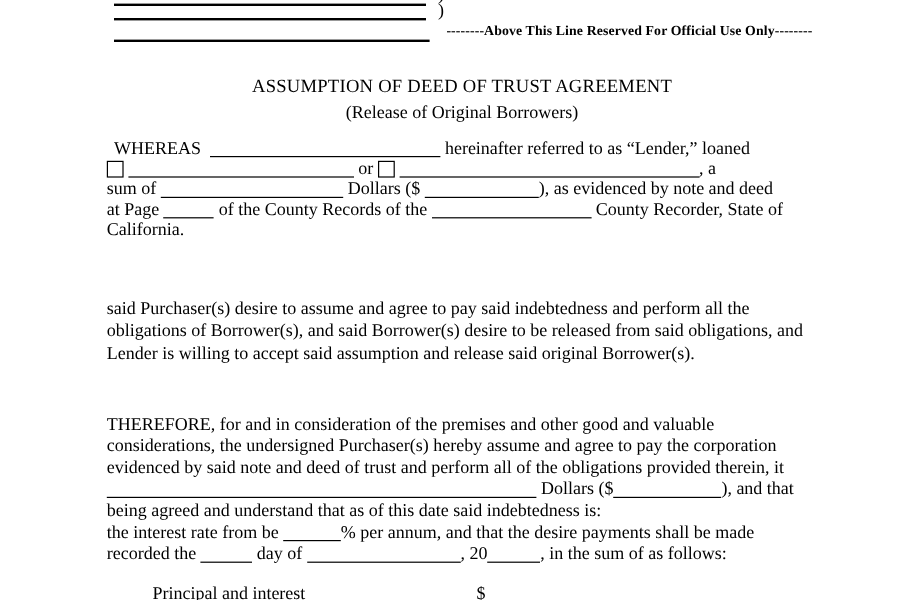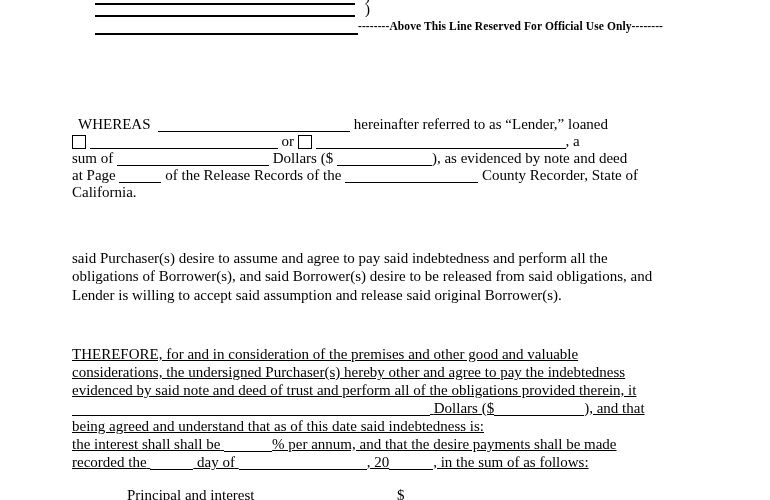--- a/index.html
+++ b/index.html
@@ -15,35 +15,35 @@
 
   
   .rule { position:absolute; left:95px; width:260px; border-top:2px solid #000; }
   .r1 { top:3px; }
   .r2 { top:15px; }
   .r3 { top:33px; width:263px; }
   .paren { position:absolute; left:365px; font-size:15px; line-height:16px; }
   .paren1 { top:-12px; }
   .paren2 { top:1px; }
   .official {
-    position:absolute; left:358px; top:20px;
+    position:absolute; left:372px; top:20px;
     font-weight:bold; font-size:11.5px; letter-spacing:0.1px;
     white-space:nowrap;
   }
 
   
   .title-block { position:absolute; top:62px; left:0; width:100%; text-align:center; }
   .title-block h1 { font-size:15.5px; font-weight:normal; line-height:21px; letter-spacing:0.2px; }
   .title-block h2 { font-size:15px;  font-weight:normal; line-height:22px; }
 
   
-  .para { position:absolute; left:72px; width:610px; font-size:15px; white-space:nowrap; }
+  .para { position:absolute; left:89px; width:610px; font-size:15px; white-space:nowrap; }
   .w1 { top:116px; line-height:17px; }
   .p2 { top:249px; line-height:18.4px; }
-  .p3 { top:345px; line-height:18px;text-decoration:underline; }
+  .p3 { top:345px; line-height:18px; }
   .indent { padding-left:6px; }
 
   .blank {
     display:inline-block;
     border-bottom:1.5px solid #000;
     height:14px;
     vertical-align:-3px;
   }
   .cb {
     display:inline-block;
@@ -65,20 +65,24 @@
 
   <section>
     <div class="rule r1"></div>
     <div class="rule r2"></div>
     <div class="rule r3"></div>
     <span class="paren paren1">)</span>
     <span class="paren paren2">)</span>
     <span class="official">--------Above This Line Reserved For Official Use Only--------</span>
   </section>
 
+  <header class="title-block">
+    <h1>ASSUMPTION OF DEED OF TRUST AGREEMENT</h1>
+    <h2>(Release of Original Borrowers)</h2>
+  </header>
 
   <section class="para w1">
     <div class="line indent">
       <span>WHEREAS</span>&nbsp;
       <span class="blank" style="width:192px"></span>
       <span>hereinafter referred to as “Lender,” loaned</span>
     </div>
     <div class="line">
       <span class="cb"></span>
       <span class="blank" style="width:188px"></span>
@@ -88,46 +92,46 @@
     </div>
     <div class="line">
       <span>sum of</span>
       <span class="blank" style="width:152px"></span>
       <span>Dollars ($</span>
       <span class="blank" style="width:95px"></span><span>), as evidenced by note and deed</span>
     </div>
     <div class="line">
       <span>at Page</span>
       <span class="blank" style="width:42px"></span>
-      <span>of the Release Records of the</span>
+      <span>of the County Records of the</span>
       <span class="blank" style="width:133px"></span>
       <span>County Recorder, State of</span>
     </div>
     <div class="line">
       <span>California.</span>
     </div>
   </section>
 
   <section class="para p2">
     <div class="line">said Purchaser(s) desire to assume and agree to pay said indebtedness and perform all the</div>
     <div class="line">obligations of Borrower(s), and said Borrower(s) desire to be released from said obligations, and</div>
     <div class="line">Lender is willing to accept said assumption and release said original Borrower(s).</div>
   </section>
 
   <section class="para p3">
     <div class="line">THEREFORE, for and in consideration of the premises and other good and valuable</div>
-    <div class="line">considerations, the undersigned Purchaser(s) hereby other and agree to pay the indebtedness</div>
+    <div class="line">considerations, the undersigned Purchaser(s) hereby assume and agree to pay the corporation</div>
     <div class="line">evidenced by said note and deed of trust and perform all of the obligations provided therein, it</div>
     <div class="line">
       <span class="blank" style="width:358px"></span>
       <span>Dollars ($</span><span class="blank" style="width:90px"></span><span>), and that</span>
     </div>
     <div class="line">being agreed and understand that as of this date said indebtedness is:</div>
     <div class="line">
-      <span>the interest shall shall be</span>
+      <span>the interest rate from be</span>
       <span class="blank" style="width:48px"></span><span>% per annum, and that the desire payments shall be made</span>
     </div>
     <div class="line">
       <span>recorded the</span>
       <span class="blank" style="width:43px"></span>
       <span>day of</span>
       <span class="blank" style="width:128px"></span><span>, 20</span><span class="blank" style="width:44px"></span><span>, in the sum of as follows:</span>
     </div>
   </section>
 

